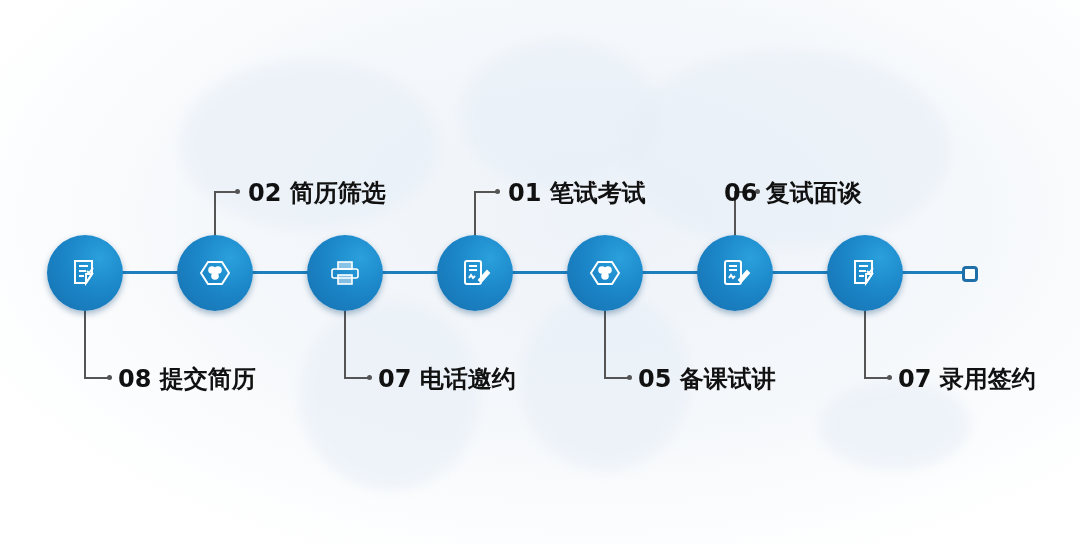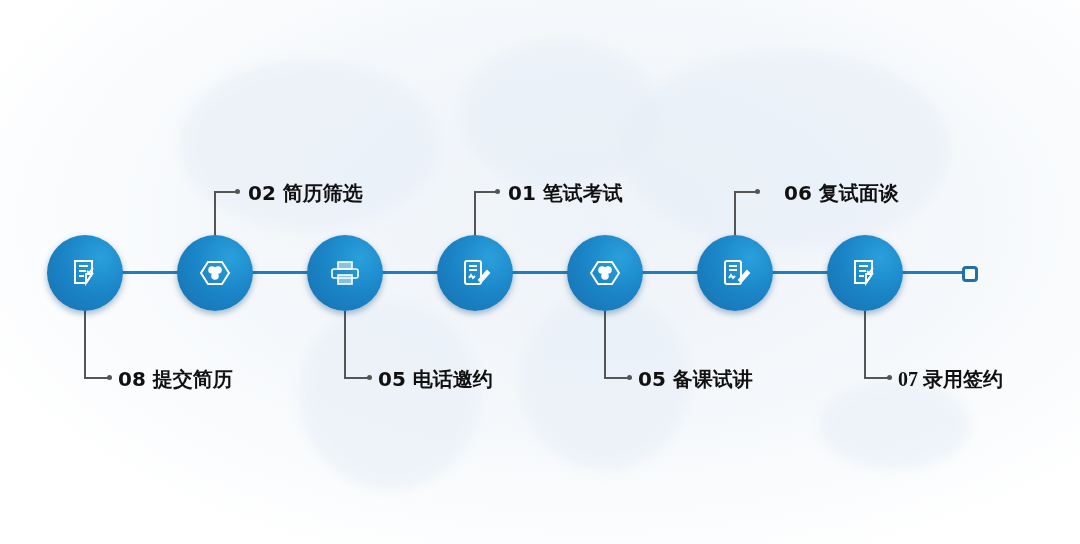--- a/index.html
+++ b/index.html
@@ -20,21 +20,21 @@
     top:235px;
     background: radial-gradient(circle at 70% 30%, #2aa0dc 0%, #1b86c8 45%, #1670b0 100%);
     box-shadow: 0 3px 6px rgba(0,60,110,.35);
     display:flex; align-items:center; justify-content:center;
   }
   .node svg { width:34px; height:34px; }
   .vline { position:absolute; width:2px; background:#555; }
   .hline { position:absolute; height:2px; background:#555; }
   .dot { position:absolute; width:5px; height:5px; border-radius:50%; background:#555; }
   .label {
-    position:absolute; font-size:20px; font-weight:bold; color:#111; white-space:nowrap;
+    position:absolute; font-size:24px; font-weight:bold; color:#111; white-space:nowrap;
     line-height:28px;
   }
 </style>
 </head>
 <body>
 
 <div class="map-blob" style="left:180px;top:60px;width:260px;height:170px;"></div>
 <div class="map-blob" style="left:460px;top:40px;width:200px;height:150px;"></div>
 <div class="map-blob" style="left:620px;top:50px;width:330px;height:200px;"></div>
 <div class="map-blob" style="left:300px;top:300px;width:180px;height:190px;"></div>
@@ -68,21 +68,21 @@
     <path d="M10 6h14l7 11-7 11H10L3 17z"></path>
     <circle cx="14" cy="14" r="2.8" fill="#fff"></circle>
       <circle cx="20" cy="14" r="2.8" fill="#fff"></circle>
       <circle cx="17" cy="20" r="2.8" fill="#fff"></circle>
   </svg>
 </div>
 
 <div class="vline" style="left:344px;top:311px;height:67px;"></div>
 <div class="hline" style="left:344px;top:377px;width:24px;"></div>
 <div class="dot" style="left:367px;top:375px;"></div>
-<div class="label" style="left:378px;top:365px;">05 电话邀约</div>
+<div class="label" style="left:378px;top:365px;">07 电话邀约</div>
 <div class="node" style="left:307px;">
   <svg viewBox="0 0 34 34" fill="none" stroke="#fff" stroke-width="1.6">
     <rect x="10" y="6" width="14" height="7" fill="rgba(255,255,255,.45)"></rect>
     <rect x="4" y="13" width="26" height="9" rx="2"></rect>
     <rect x="10" y="19" width="14" height="9" fill="rgba(255,255,255,.45)"></rect>
   </svg>
 </div>
 
 <div class="vline" style="left:474px;top:191px;height:45px;"></div>
 <div class="hline" style="left:474px;top:191px;width:22px;"></div>
@@ -107,35 +107,35 @@
     <path d="M10 6h14l7 11-7 11H10L3 17z"></path>
     <circle cx="14" cy="14" r="2.8" fill="#fff"></circle>
       <circle cx="20" cy="14" r="2.8" fill="#fff"></circle>
       <circle cx="17" cy="20" r="2.8" fill="#fff"></circle>
   </svg>
 </div>
 
 <div class="vline" style="left:734px;top:191px;height:45px;"></div>
 <div class="hline" style="left:734px;top:191px;width:22px;"></div>
 <div class="dot" style="left:755px;top:189px;"></div>
-<div class="label" style="left:784px;top:179px;">06 复试面谈</div>
+<div class="label" style="left:724px;top:179px;">06 复试面谈</div>
 <div class="node" style="left:697px;">
   <svg viewBox="0 0 34 34" fill="none" stroke="#fff" stroke-width="2">
     <rect x="7" y="5" width="16" height="23" rx="2"></rect>
     <line x1="11" y1="10" x2="19" y2="10"></line>
       <line x1="11" y1="14" x2="19" y2="14"></line>
     <path d="M11 22l2-3 2 3 2-2"></path>
     <path d="M21 24l8-9 2 2-8 9z" fill="#fff"></path>
   </svg>
 </div>
 
 <div class="vline" style="left:864px;top:311px;height:67px;"></div>
 <div class="hline" style="left:864px;top:377px;width:24px;"></div>
 <div class="dot" style="left:887px;top:375px;"></div>
-<div class="label" style="left:898px;top:365px;font-family:Liberation Serif, serif;">07 录用签约</div>
+<div class="label" style="left:898px;top:365px;">07 录用签约</div>
 <div class="node" style="left:827px;">
   <svg viewBox="0 0 34 34" fill="none" stroke="#fff" stroke-width="2">
     <path d="M7 5h17v13l-6 9H7z"></path>
       <path d="M18 27l6-9h-6z"></path>
     <line x1="11" y1="10" x2="20" y2="10"></line>
       <line x1="11" y1="15" x2="18" y2="15"></line>
       <line x1="11" y1="20" x2="16" y2="20"></line>
     <path d="M19 15l2 2 4-5"></path>
   </svg>
 </div>

